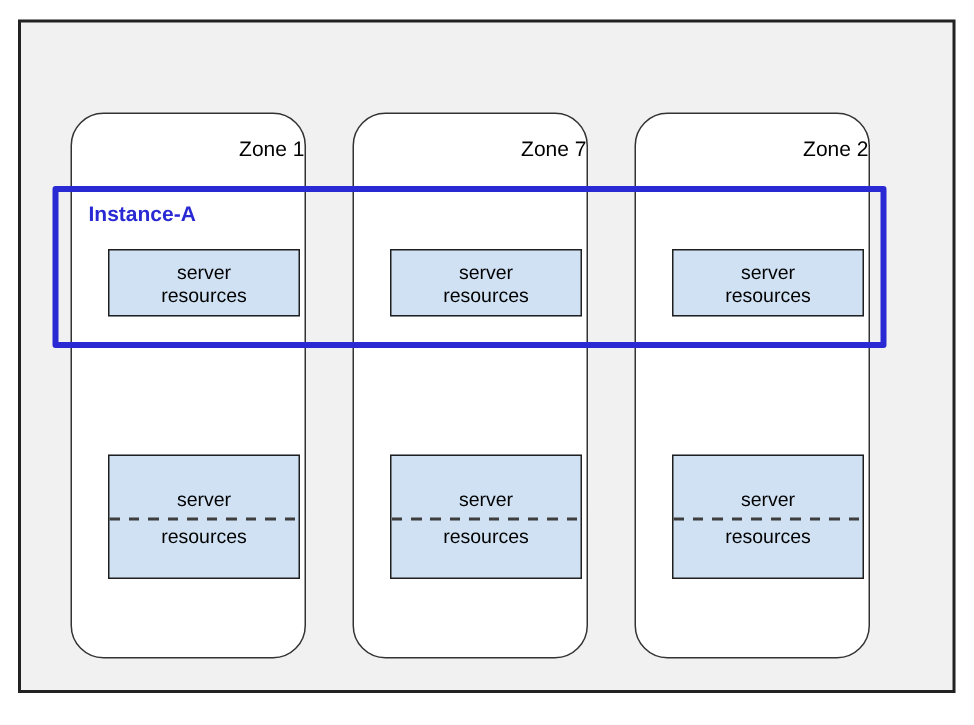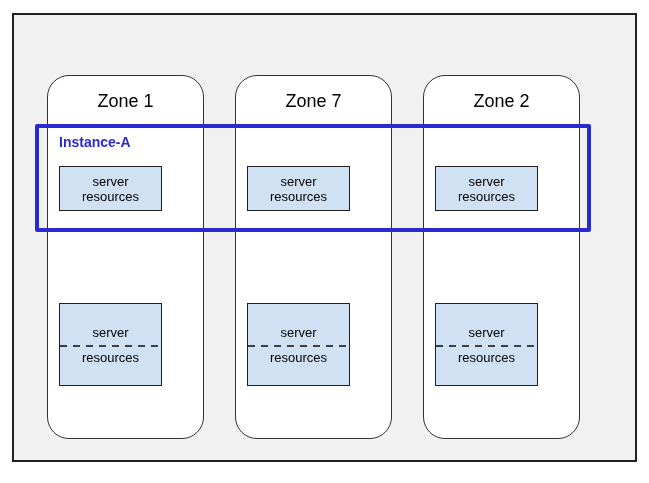--- a/index.html
+++ b/index.html
@@ -46,29 +46,29 @@
     background: #ffffff;
     border: 1px solid var(--zone-border);
     border-radius: 22px;
   }
   .zone-1 { left: 33px; }
   .zone-2 { left: 221px; }
   .zone-3 { left: 409px; }
   .zone-label {
     display: block;
     margin-top: 15px;
-    text-align: center;
-    font-size: 18px;
+    text-align: right;
+    font-size: 14px;
     white-space: nowrap;
   }
 
   .resource-box {
     position: absolute;
-    left: 11px;
-    width: 103px;
+    left: 24px;
+    width: 128px;
     background: var(--resource-fill);
     border: 1px solid var(--resource-border);
     display: flex;
     flex-direction: column;
     align-items: center;
     justify-content: center;
     font-size: 13px;
     line-height: 15px;
     text-align: center;
   }

